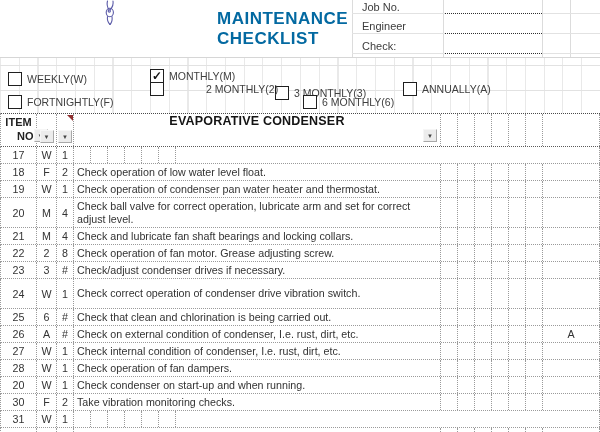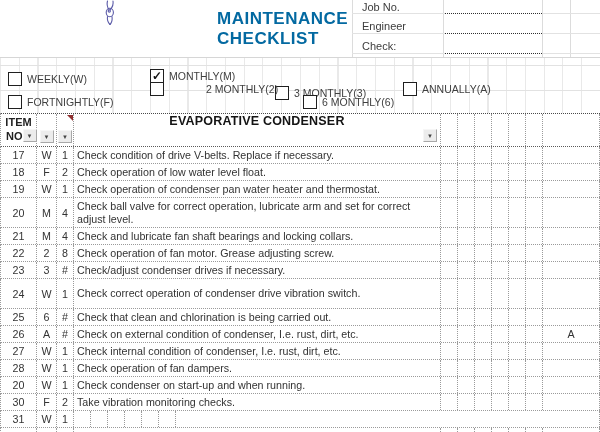--- a/index.html
+++ b/index.html
@@ -38,21 +38,21 @@
   .c-no{width:36px;justify-content:center;}
   .c-freq{width:20px;justify-content:center;}
   .c-qty{width:17px;justify-content:center;}
   .c-desc{width:367px;justify-content:flex-start;padding:0 3px;line-height:12.5px;}
   .c-chk{width:17px;}
   .c-last{flex:1;justify-content:center;font-size:10.7px;}
 
   .h-cell{border-right:1px dotted #9a9a9a;box-sizing:border-box;position:relative;}
   .h-no{width:36px;font-weight:700;font-size:11px;color:#222;padding-top:2px;}
   .h-no .l1{text-align:center;}
-  .h-no .l2{display:flex;align-items:center;padding-left:5px;margin-top:1px;}
+  .h-no .l2{display:flex;align-items:center;padding-left:16px;margin-top:1px;}
   .h-freq,.h-qty{display:flex;align-items:flex-end;justify-content:center;padding-bottom:3px;}
   .h-freq{width:20px;} .h-qty{width:17px;}
   .h-desc{width:367px;display:flex;justify-content:center;
           font-weight:700;font-size:12.5px;color:#141414;letter-spacing:.2px;}
   .h-chk{width:17px;} .h-last{flex:1;border-right:1px dotted #9a9a9a;}
 
   .dd{width:14px;height:13px;background:#ececec;border:1px solid #a8a8a8;
       border-top-color:#f6f6f6;border-left-color:#f6f6f6;display:flex;align-items:center;
       justify-content:center;font-size:6px;color:#444;box-sizing:border-box;flex:0 0 auto;}
   .dd-abs{position:absolute;right:3px;bottom:4px;}
@@ -171,21 +171,20 @@
       <div class="h-cell h-chk"></div>
       <div class="h-cell h-chk"></div>
       <div class="h-last"></div>
       <div class="comment-flag"></div>
     </div>
     <div id="tbody">
         <div class="r">
           <div class="c c-no">17</div>
           <div class="c c-freq">W</div>
           <div class="c c-qty">1</div>
-          <div class="c c-desc">Check condition of drive V-belts.  Replace if necessary.</div>
           <div class="c c-chk"></div>
           <div class="c c-chk"></div>
           <div class="c c-chk"></div>
           <div class="c c-chk"></div>
           <div class="c c-chk"></div>
           <div class="c c-chk"></div>
           <div class="c c-last"></div>
         </div>
         <div class="r">
           <div class="c c-no">18</div>

